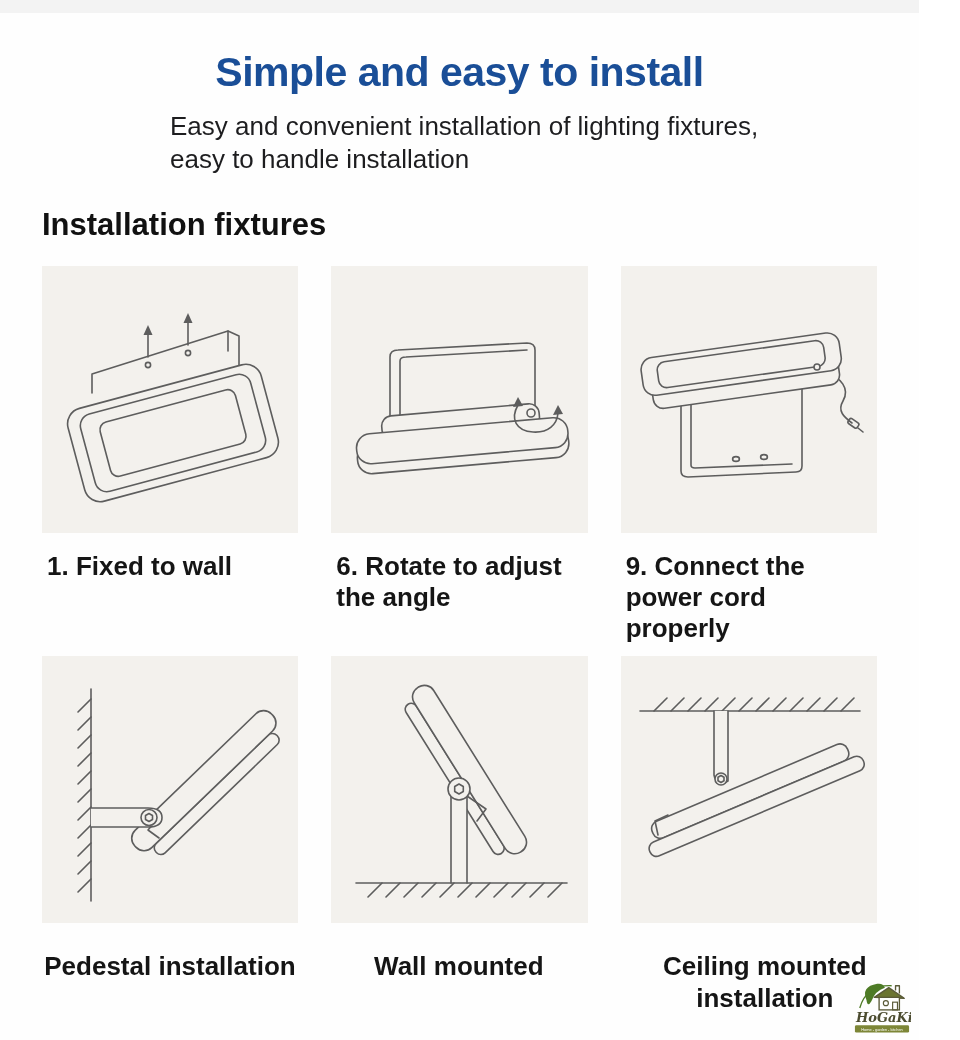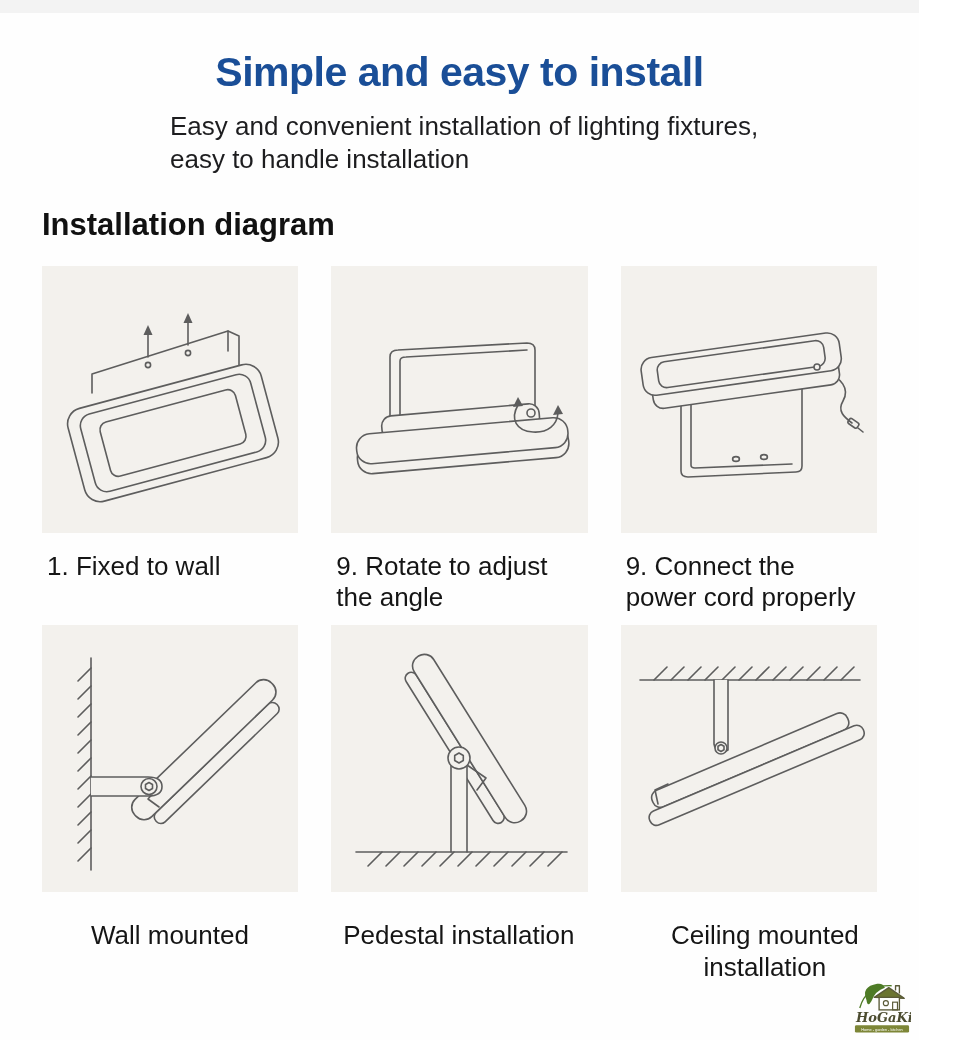--- a/index.html
+++ b/index.html
@@ -2,21 +2,21 @@
 <html><head>
 <meta charset="utf-8">
 <style>
   html,body{margin:0;padding:0;}
   body{width:960px;height:1040px;background:#ffffff;font-family:"Liberation Sans",sans-serif;color:#1a1a1a;}
   .page{position:relative;width:919px;height:1040px;overflow:hidden;background:#fefefe;}
   .top-strip{height:13px;background:#f3f3f3;}
   .title{margin:37px 0 0 0;text-align:center;font-size:41px;line-height:44px;font-weight:bold;color:#1a4e97;letter-spacing:-0.5px;}
   .subtitle{margin:16px 0 16px 170px;font-size:26px;line-height:33px;color:#1d1d1f;white-space:pre-line;}
   .section-heading{margin:30px 0 0 42px;font-size:31px;line-height:38px;font-weight:bold;color:#111;}
-  .row{display:flex;gap:33px;padding:0 42px;}
+  .row{display:flex;gap:33px;padding:0 42px;font-weight:bold;}
   .panels{margin-top:22px;}
   .panel{width:267px;height:267px;background:#f3f1ed;display:flex;align-items:center;justify-content:center;}
   .panel svg{width:250px;height:250px;display:block;}
   .caption-row{margin-top:18px;}
   .caption-row.mounts{margin-top:27px;}
   .panels.second{margin-top:12px;}
   .step-caption{width:267px;font-size:26px;line-height:31px;color:#151515;white-space:pre-line;padding-left:5px;box-sizing:border-box;}
   .mount-caption{width:267px;font-size:26px;line-height:32px;color:#151515;text-align:center;white-space:pre-line;box-sizing:border-box;}
   .mount-caption.left{text-align:center;padding-left:33px;}
   .logo{position:absolute;right:8px;bottom:4px;width:58px;height:58px;}
@@ -24,21 +24,21 @@
 </style>
 </head>
 <body>
 
 <div class="page">
   <div class="top-strip"></div>
 
   <h1 class="title">Simple and easy to install</h1>
   <div class="subtitle">Easy and convenient installation of lighting fixtures,
 easy to handle installation</div>
-  <h2 class="section-heading">Installation diagram</h2>
+  <h2 class="section-heading">Installation fixtures</h2>
 
   <div class="row panels">
 
     <div class="panel">
       <svg viewBox="0 0 250 250">
         <g class="draw">
           <g>
             <path d="M47,118 L47,99 L183,56 L194,61 L194,124"></path>
             <path d="M183,56 L183,76"></path>
             <circle cx="103" cy="90" r="2.6"></circle>
@@ -105,21 +105,21 @@
             </g>
             <circle cx="193" cy="92" r="3" fill="#f3f1ed"></circle>
           </g>
         </g>
       </svg>
     </div>
   </div>
 
   <div class="row caption-row">
     <div class="step-caption">1. Fixed to wall</div>
-    <div class="step-caption">9. Rotate to adjust
+    <div class="step-caption">6. Rotate to adjust
 the angle</div>
     <div class="step-caption">9. Connect the
 power cord properly</div>
   </div>
 
   <div class="row panels second">
 
     <div class="panel">
       <svg viewBox="0 0 250 250">
         <g class="draw">
@@ -179,22 +179,22 @@
             <path d="M90,46 L90,110 A9,9 0 0 0 104,116 L104,46" fill="#f3f1ed"></path>
             <circle cx="97" cy="114" r="6" fill="#f3f1ed"></circle>
             <polygon points="97,110.5 100,112.3 100,115.8 97,117.5 94,115.8 94,112.3" fill="#f3f1ed"></polygon>
           </g>
         </g>
       </svg>
     </div>
   </div>
 
   <div class="row caption-row mounts">
+    <div class="mount-caption">Pedestal installation</div>
     <div class="mount-caption">Wall mounted</div>
-    <div class="mount-caption">Pedestal installation</div>
     <div class="mount-caption left">Ceiling mounted
 installation</div>
   </div>
 
   <svg class="logo" viewBox="0 0 60 58">
     <g>
       <path d="M14,22 Q8,8 25,5 Q31,4 33,9 Q23,12 19,23 Q15,30 14,22 Z" fill="#4e7b26" stroke="none"></path>
       <path d="M7,30 Q14,6 40,7" fill="none" stroke="#4e7b26" stroke-width="1.4"></path>
       <path d="M44,12 v-5 h4 v8" fill="#ffffff" stroke="#5a5a38" stroke-width="1.4" stroke-linejoin="round"></path>
       <polygon points="22,19 37,9 53,20" fill="#6b7430" stroke="#5a5a38" stroke-width="1.4" stroke-linejoin="round"></polygon>

